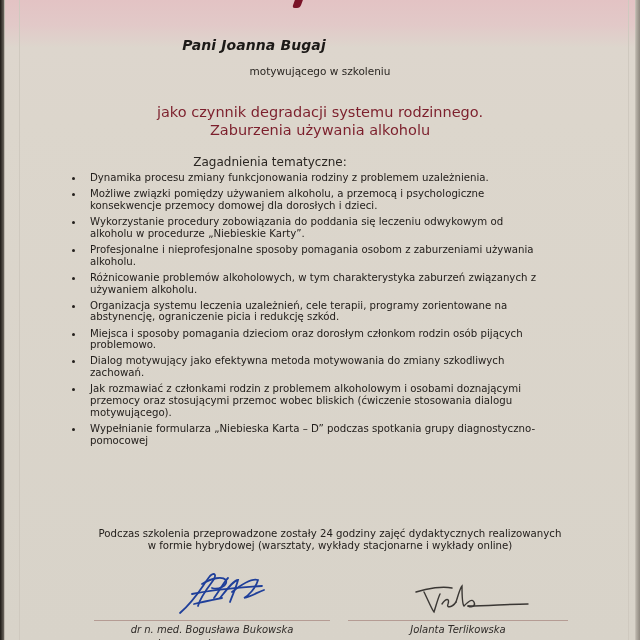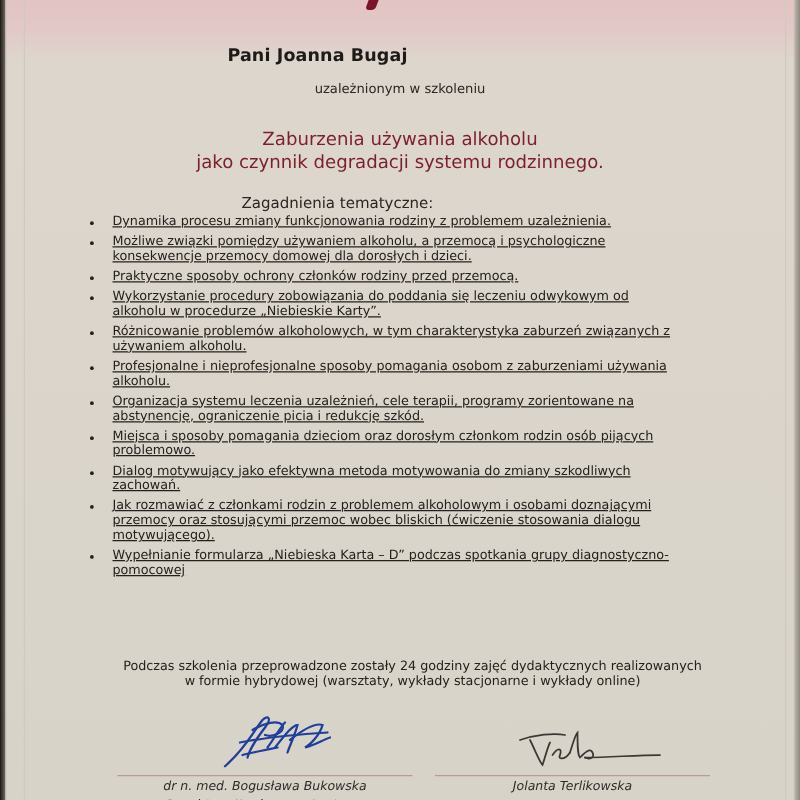--- a/index.html
+++ b/index.html
@@ -20,38 +20,38 @@
   .inner-line-r { position: absolute; left: 624px; top: 0; width: 1px; height: 640px; background: #cfc9bf; }
 
   .title-frag {
     position: absolute; left: 296px; top: -14px;
     width: 8px; height: 22px; transform: skewX(-20deg);
     background: #7a1428; border-radius: 0 0 3px 3px;
   }
 
   .name {
     position: absolute; top: 37px; left: 0; width: 508px; text-align: center;
-    font-weight: bold; font-size: 14px; color: #1d1a18; letter-spacing: 0.1px;
+    font-weight: bold; font-size: 14px; color: #1d1a18; letter-spacing: 0.1px; font-style: italic;
   }
   .participated {
     position: absolute; top: 65px; left: 0; width: 640px; text-align: center;
     font-size: 10.5px; color: #2a2622;
   }
   .course-title {
     position: absolute; top: 103px; left: 0; width: 640px; text-align: center;
     font-size: 14.5px; line-height: 18px; color: #7c1f2c;
   }
   .topics-heading {
     position: absolute; top: 155px; left: 0; width: 540px; text-align: center;
     font-size: 12px; color: #2a2622;
   }
   .topics {
     position: absolute; top: 172px; left: 72px; width: 470px;
     margin: 0; padding: 0; list-style: none;
-    font-size: 10.2px; line-height: 11.8px; color: #24201d; text-decoration: underline;
+    font-size: 10.2px; line-height: 11.8px; color: #24201d;
   }
   .topics li { position: relative; padding-left: 18px; margin-bottom: 4.3px; }
   .topics li .bullet {
     position: absolute; left: 0; top: 5px; width: 3px; height: 3px; background: #24201d; border-radius: 50%;
   }
   .summary {
     position: absolute; top: 508px; left: 40px; width: 580px; text-align: center;
     font-size: 10.2px; line-height: 12px; color: #24201d; margin-top: 20px;
   }
   .sig-block { position: absolute; top: 568px; width: 220px; text-align: center; }
@@ -70,36 +70,35 @@
 <div class="edge-left"></div>
 <div class="sheet">
   <div class="inner-line-l"></div>
   <div class="inner-line-r"></div>
 </div>
 <div class="edge-right"></div>
 
 <div class="title-frag"></div>
 
 <div class="name">Pani Joanna Bugaj</div>
-<div class="participated">uzależnionym w szkoleniu</div>
+<div class="participated">motywującego w szkoleniu</div>
 
 <div class="course-title">
+  <div>jako czynnik degradacji systemu rodzinnego.</div>
   <div>Zaburzenia używania alkoholu</div>
-  <div>jako czynnik degradacji systemu rodzinnego.</div>
 </div>
 
 <div class="topics-heading">Zagadnienia tematyczne:</div>
 
 <ul class="topics">
   <li><span class="bullet"></span><span>Dynamika procesu zmiany funkcjonowania rodziny z problemem uzależnienia.</span></li>
   <li><span class="bullet"></span><span>Możliwe związki pomiędzy używaniem alkoholu, a przemocą i psychologiczne konsekwencje przemocy domowej dla dorosłych i dzieci.</span></li>
-  <li><span class="bullet"></span><span>Praktyczne sposoby ochrony członków rodziny przed przemocą.</span></li>
   <li><span class="bullet"></span><span>Wykorzystanie procedury zobowiązania do poddania się leczeniu odwykowym od alkoholu w procedurze „Niebieskie Karty”.</span></li>
+  <li><span class="bullet"></span><span>Profesjonalne i nieprofesjonalne sposoby pomagania osobom z zaburzeniami używania alkoholu.</span></li>
   <li><span class="bullet"></span><span>Różnicowanie problemów alkoholowych, w tym charakterystyka zaburzeń związanych z używaniem alkoholu.</span></li>
-  <li><span class="bullet"></span><span>Profesjonalne i nieprofesjonalne sposoby pomagania osobom z zaburzeniami używania alkoholu.</span></li>
   <li><span class="bullet"></span><span>Organizacja systemu leczenia uzależnień, cele terapii, programy zorientowane na abstynencję, ograniczenie picia i redukcję szkód.</span></li>
   <li><span class="bullet"></span><span>Miejsca i sposoby pomagania dzieciom oraz dorosłym członkom rodzin osób pijących problemowo.</span></li>
   <li><span class="bullet"></span><span>Dialog motywujący jako efektywna metoda motywowania do zmiany szkodliwych zachowań.</span></li>
   <li><span class="bullet"></span><span>Jak rozmawiać z członkami rodzin z problemem alkoholowym i osobami doznającymi przemocy oraz stosującymi przemoc wobec bliskich (ćwiczenie stosowania dialogu motywującego).</span></li>
   <li><span class="bullet"></span><span>Wypełnianie formularza „Niebieska Karta – D” podczas spotkania grupy diagnostyczno-pomocowej</span></li>
 </ul>
 
 <div class="summary">
   <div>Podczas szkolenia przeprowadzone zostały 24 godziny zajęć dydaktycznych realizowanych</div>
   <div>w formie hybrydowej (warsztaty, wykłady stacjonarne i wykłady online)</div>

